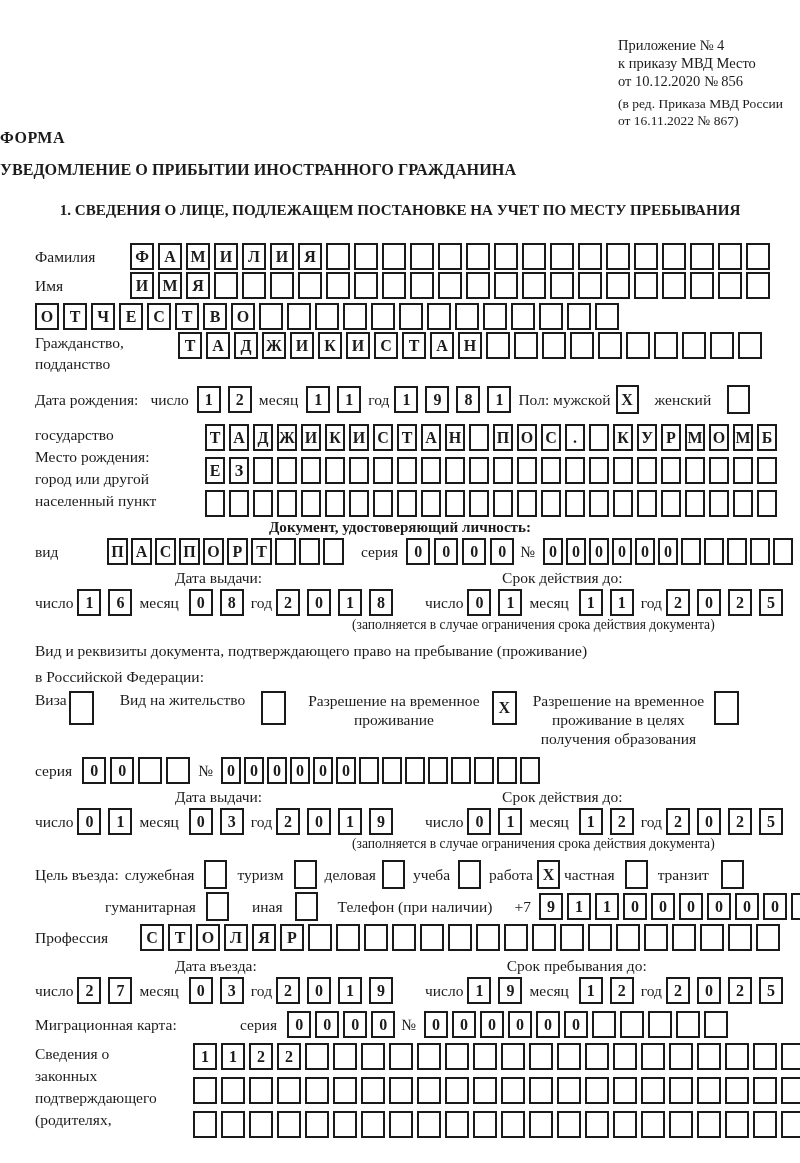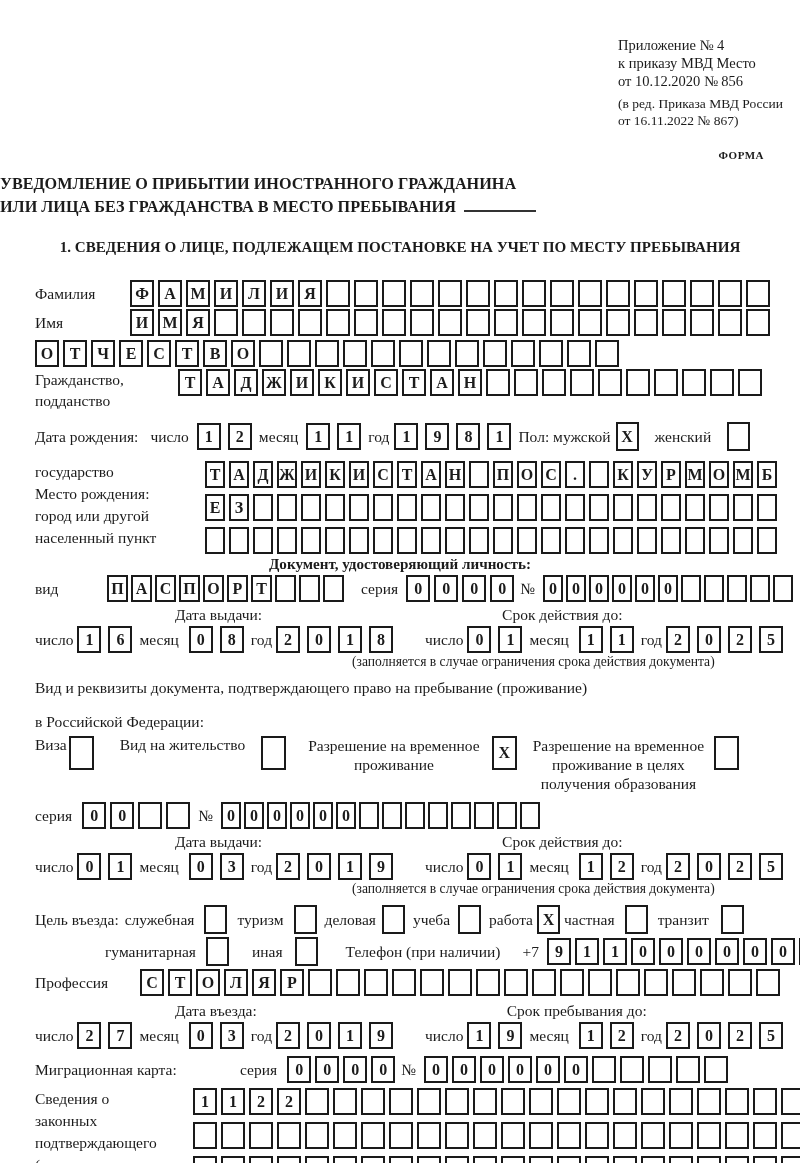--- a/index.html
+++ b/index.html
@@ -2,21 +2,21 @@
 <html><head>
 <meta charset="utf-8">
 <style>
   html,body{margin:0;padding:0;background:#ffffff;}
   .page{
     width:800px;height:1163px;background:#fff;overflow:hidden;position:relative;
     font-family:"Liberation Serif",serif;color:#1b1b1b;font-size:15.5px;
   }
   .annex{margin:36px 0 0 618px;font-size:14.5px;line-height:18px;}
   .annex-rev{margin:5px 0 0 618px;font-size:13.5px;line-height:17px;}
-  .forma{margin:20px 36px 0 0;text-align:right;font-weight:bold;font-size:11px;letter-spacing:.5px;}
+  .forma{margin:0 36px 0 0;text-align:left;font-weight:bold;font-size:16px;letter-spacing:.5px;}
   .title{margin-top:12px;text-align:left;font-weight:bold;font-size:16.2px;line-height:23px;}
   .uline{display:inline-block;width:72px;border-bottom:2px solid #333;margin-left:8px;vertical-align:baseline;}
   .sec1{margin-top:20px;text-align:center;font-weight:bold;font-size:15.1px;}
   .row{display:flex;align-items:center;margin-left:35px;margin-right:10px;}
   .top{align-items:flex-start;}
   .lbl{flex:none;}
   .lblcol{display:flex;flex-direction:column;line-height:21px;flex:none;}
   .lblcol.center{text-align:center;line-height:19px;}
   .cells{display:inline-flex;flex:none;}
   .cell{
@@ -48,21 +48,20 @@
   </div>
   <div class="annex-rev">
     <div>(в ред. Приказа МВД России</div>
     <div>от 16.11.2022 № 867)</div>
   </div>
 
   <div class="forma">ФОРМА</div>
 
   <div class="title">
     <div>УВЕДОМЛЕНИЕ О ПРИБЫТИИ ИНОСТРАННОГО ГРАЖДАНИНА</div>
-    <div><span>ИЛИ ЛИЦА БЕЗ ГРАЖДАНСТВА В МЕСТО ПРЕБЫВАНИЯ</span><span class="uline"></span></div>
   </div>
 
   <div class="sec1">1. СВЕДЕНИЯ О ЛИЦЕ, ПОДЛЕЖАЩЕМ ПОСТАНОВКЕ НА УЧЕТ ПО МЕСТУ ПРЕБЫВАНИЯ</div>
 
   <div class="row" style="margin-top:24px">
     <span class="lbl" style="width:95px">Фамилия</span>
     <span class="cells">
         <span class="cell">Ф</span>
         <span class="cell">А</span>
         <span class="cell">М</span>
@@ -367,21 +366,21 @@
     <span class="cells dates" style="margin-left:4px">
         <span class="cell">2</span>
         <span class="cell">0</span>
         <span class="cell">2</span>
         <span class="cell">5</span>
       </span>
   </div>
   <div class="note" style="margin-left:352px;margin-top:1px">(заполняется в случае ограничения срока действия документа)</div>
 
   <div class="plain" style="margin-top:9px">Вид и реквизиты документа, подтверждающего право на пребывание (проживание)</div>
-  <div class="plain" style="margin-top:16px">в Российской Федерации:</div>
+  <div class="plain" style="margin-top:8px">в Российской Федерации:</div>
 
   <div class="row top" style="margin-top:5px">
     <span class="lbl">Виза</span>
     <span class="cells cbl" style="margin-left:2px">
         <span class="cell"></span>
       </span>
     <span class="lbl" style="margin-left:26px">Вид на жительство</span>
     <span class="cells cbl" style="margin-left:16px">
         <span class="cell"></span>
       </span>
@@ -505,21 +504,21 @@
   </div>
   <div class="row" style="margin-top:3px">
     <span class="lbl" style="margin-left:70px">гуманитарная</span>
     <span class="cells cb" style="margin-left:10px">
         <span class="cell"></span>
       </span>
     <span class="lbl" style="margin-left:23px">иная</span>
     <span class="cells cb" style="margin-left:12px">
         <span class="cell"></span>
       </span>
-    <span class="lbl" style="margin-left:28px">Телефон (при наличии)</span>
+    <span class="lbl" style="margin-left:20px">Телефон (при наличии)</span>
     <span class="lbl" style="margin-left:22px">+7</span>
     <span class="cells" style="margin-left:8px">
         <span class="cell">9</span>
         <span class="cell">1</span>
         <span class="cell">1</span>
         <span class="cell">0</span>
         <span class="cell">0</span>
         <span class="cell">0</span>
         <span class="cell">0</span>
         <span class="cell">0</span>

